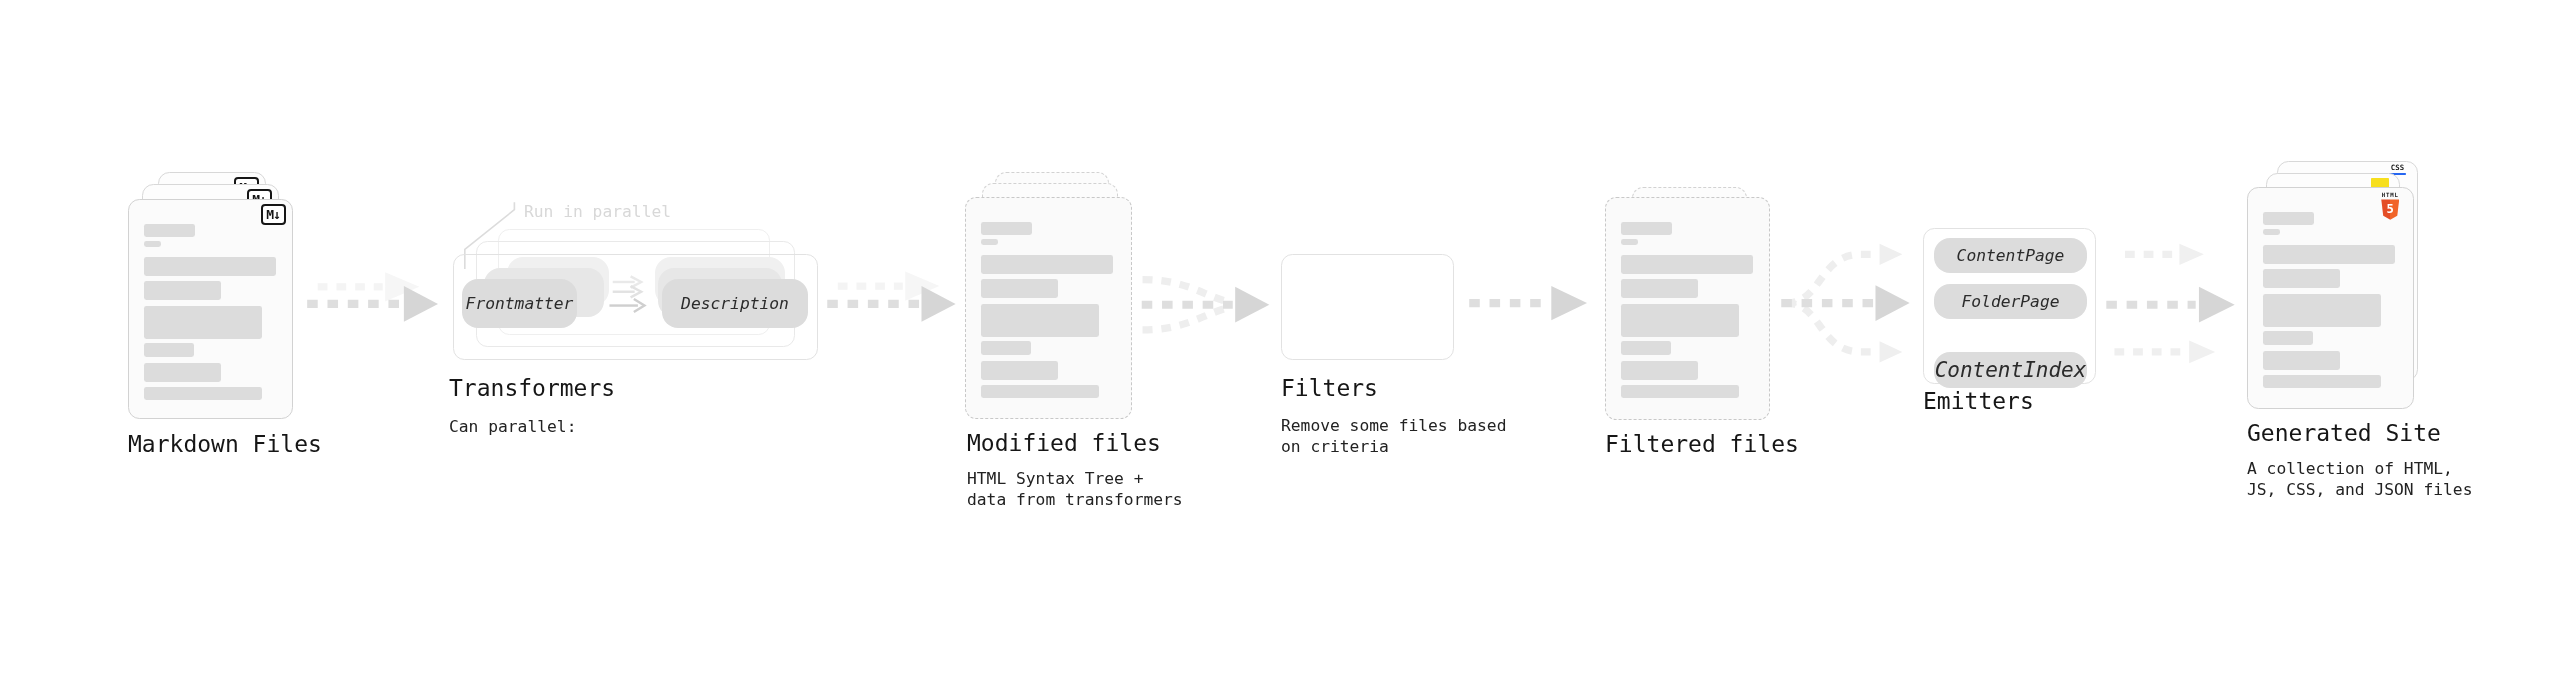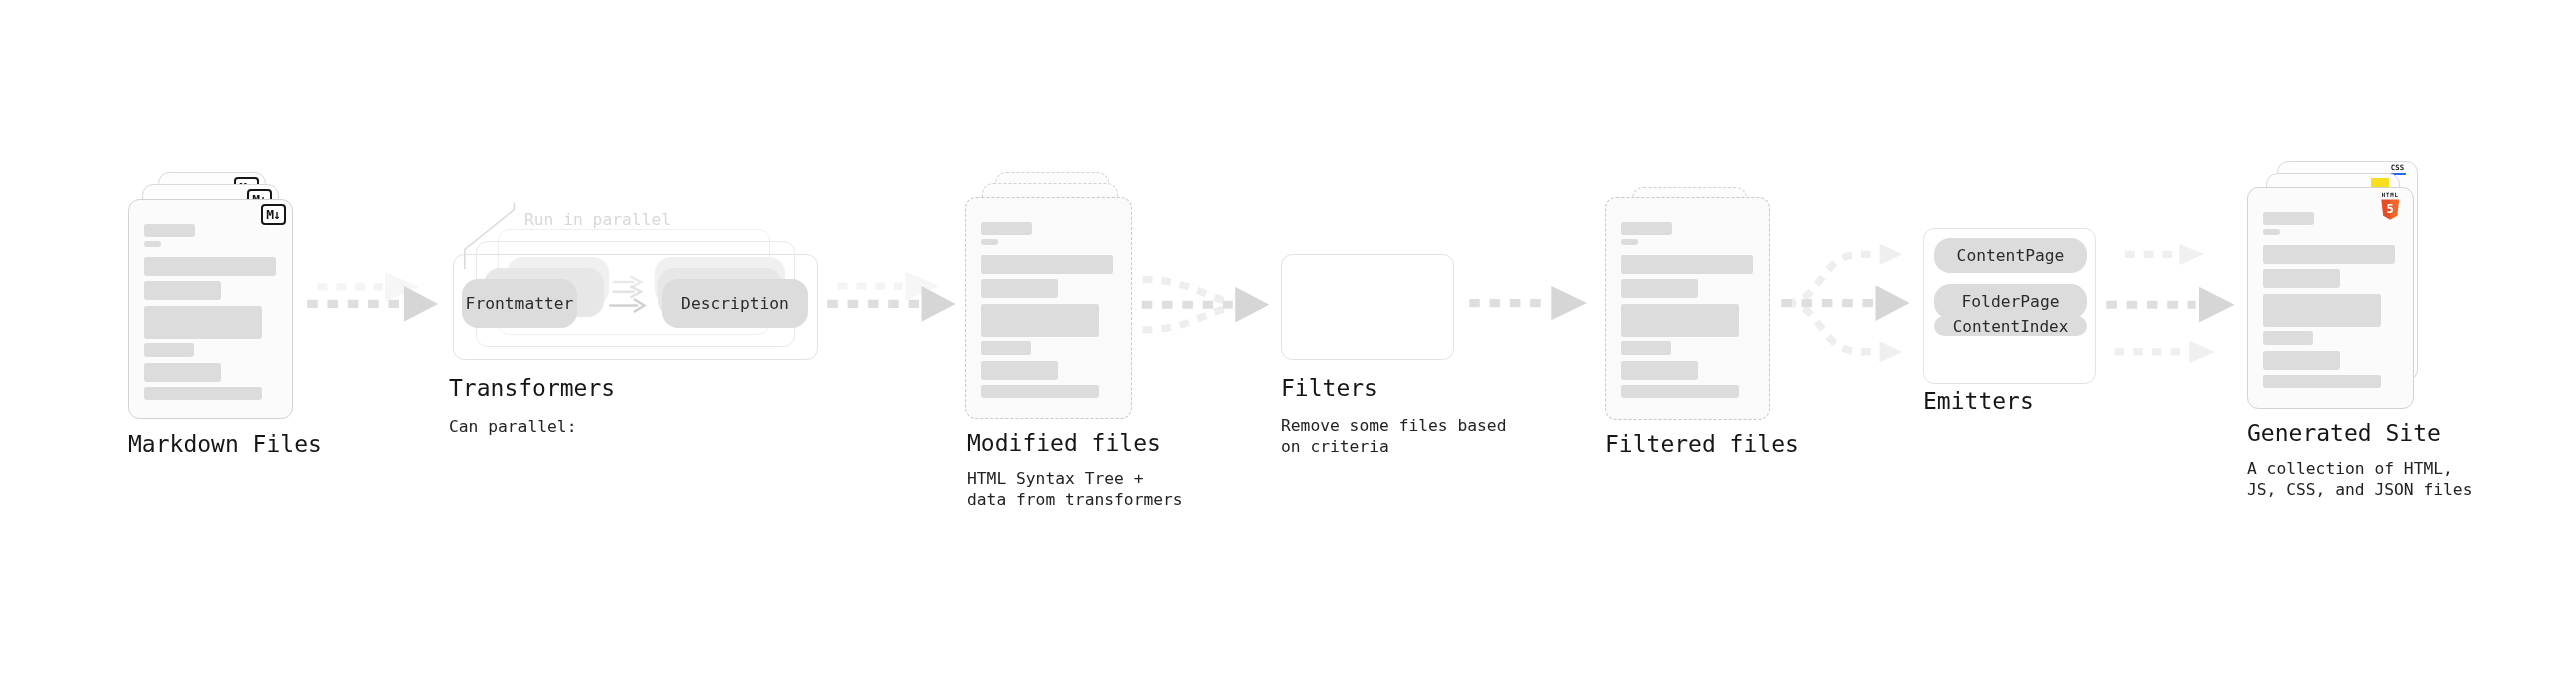--- a/index.html
+++ b/index.html
@@ -37,21 +37,21 @@
   .html5-shield span{color:#fff;font-weight:bold;font-size:12.2px;line-height:12.2px;}
 
   
   .fbox{position:absolute;border-radius:11.4px;box-sizing:border-box;z-index:2;}
   .fbox.front{border:1.6px solid #e2e2e2;background:transparent;}
   .fbox.mid{border:1.6px solid #e9e9e9;background:transparent;}
   .fbox.backb{border:1.6px solid #efefef;background:transparent;}
   .fbox.solidbg{background:#ffffff;border:1.6px solid #e2e2e2;}
   .pill{
     position:absolute;border-radius:16px;background:#dcdcdc;display:flex;
-    align-items:center;justify-content:center;font-size:16.3px;color:#2b2b2b;z-index:4;
+    align-items:center;justify-content:center;font-size:16.3px;color:#2b2b2b;z-index:4;font-style:italic;
   }
   .pill.echo1{background:#e7e7e7;z-index:3;}
   .pill.echo2{background:#f0f0f0;z-index:3;}
 
   
   .label-lg{position:absolute;font-size:23px;line-height:24.4px;color:#161616;z-index:5;white-space:pre;}
   .label-sm{position:absolute;font-size:16.3px;line-height:21px;color:#222;z-index:5;white-space:pre;}
   .annotation{position:absolute;font-size:16.3px;line-height:19.5px;color:#d8d8d8;z-index:5;white-space:pre;}
   .bullets{position:absolute;z-index:5;}
   .bullet-row{font-size:16.3px;line-height:21px;color:#222;padding-left:14.6px;white-space:pre;}
@@ -135,21 +135,21 @@
       <div class="bar" style="top: 41px; height: 5.7px; width: 17px;"></div>
       <div class="bar" style="top: 57px; height: 18.7px; width: 132px;"></div>
       <div class="bar" style="top: 81px; height: 18.7px; width: 77px;"></div>
       <div class="bar" style="top: 106px; height: 32.5px; width: 118px;"></div>
       <div class="bar" style="top: 143px; height: 14px; width: 50px;"></div>
       <div class="bar" style="top: 163px; height: 18.7px; width: 77px;"></div>
       <div class="bar" style="top: 187px; height: 13px; width: 118px;"></div>
     </div>
   <div class="label-lg" style="left:128px;top:432px">Markdown Files</div>
 
-  <div class="annotation" style="left:524px;top:210px">Run in parallel</div>
+  <div class="annotation" style="left:524px;top:202px">Run in parallel</div>
   <div class="fbox backb" style="left:498px;top:229px;width:272px;height:106px"></div>
   <div class="fbox mid" style="left:476px;top:241px;width:319px;height:106px"></div>
   <div class="fbox front" style="left:453px;top:254px;width:365px;height:106px"></div>
 
   <div class="pill echo2" style="left:507px;top:257px;width:102px;height:49px"></div>
   <div class="pill echo1" style="left:484px;top:268px;width:120px;height:49px"></div>
   <div class="pill" style="left:462px;top:279px;width:115px;height:49px">Frontmatter</div>
 
   <div class="pill echo2" style="left:655px;top:257px;width:130px;height:49px"></div>
   <div class="pill echo1" style="left:658px;top:268px;width:124px;height:49px"></div>
@@ -188,21 +188,21 @@
       <div class="bar" style="top: 106px; height: 32.5px; width: 118px;"></div>
       <div class="bar" style="top: 143px; height: 14px; width: 50px;"></div>
       <div class="bar" style="top: 163px; height: 18.7px; width: 77px;"></div>
       <div class="bar" style="top: 187px; height: 13px; width: 118px;"></div>
     </div>
   <div class="label-lg" style="left:1605px;top:432px">Filtered files</div>
 
   <div class="fbox solidbg" style="left:1923px;top:228px;width:173px;height:156px"></div>
   <div class="pill" style="left:1934px;top:238px;width:153px;height:35px;font-size:16.3px">ContentPage</div>
   <div class="pill" style="left:1934px;top:284px;width:153px;height:35px;font-size:16.3px">FolderPage</div>
-  <div class="pill" style="left:1934px;top:316px;width:153px;height:20px;font-size:16px">ContentIndex</div>
+  <div class="pill" style="left:1934px;top:352px;width:153px;height:36px;font-size:21px">ContentIndex</div>
   <div class="label-lg" style="left:1923px;top:389px">Emitters</div>
 
   <div class="doc solid back" style="left:2277px;top:161px;width:141px;height:220px">
     <span class="css-badge">
       <span class="css-txt">CSS</span>
       <span class="css-bar" style="background:#2666f1"></span>
     </span>
   </div>
   <div class="doc solid back" style="left:2266px;top:173px;width:134px;height:220px">
     <span class="js-badge" style="background:#f7df1e"></span>

